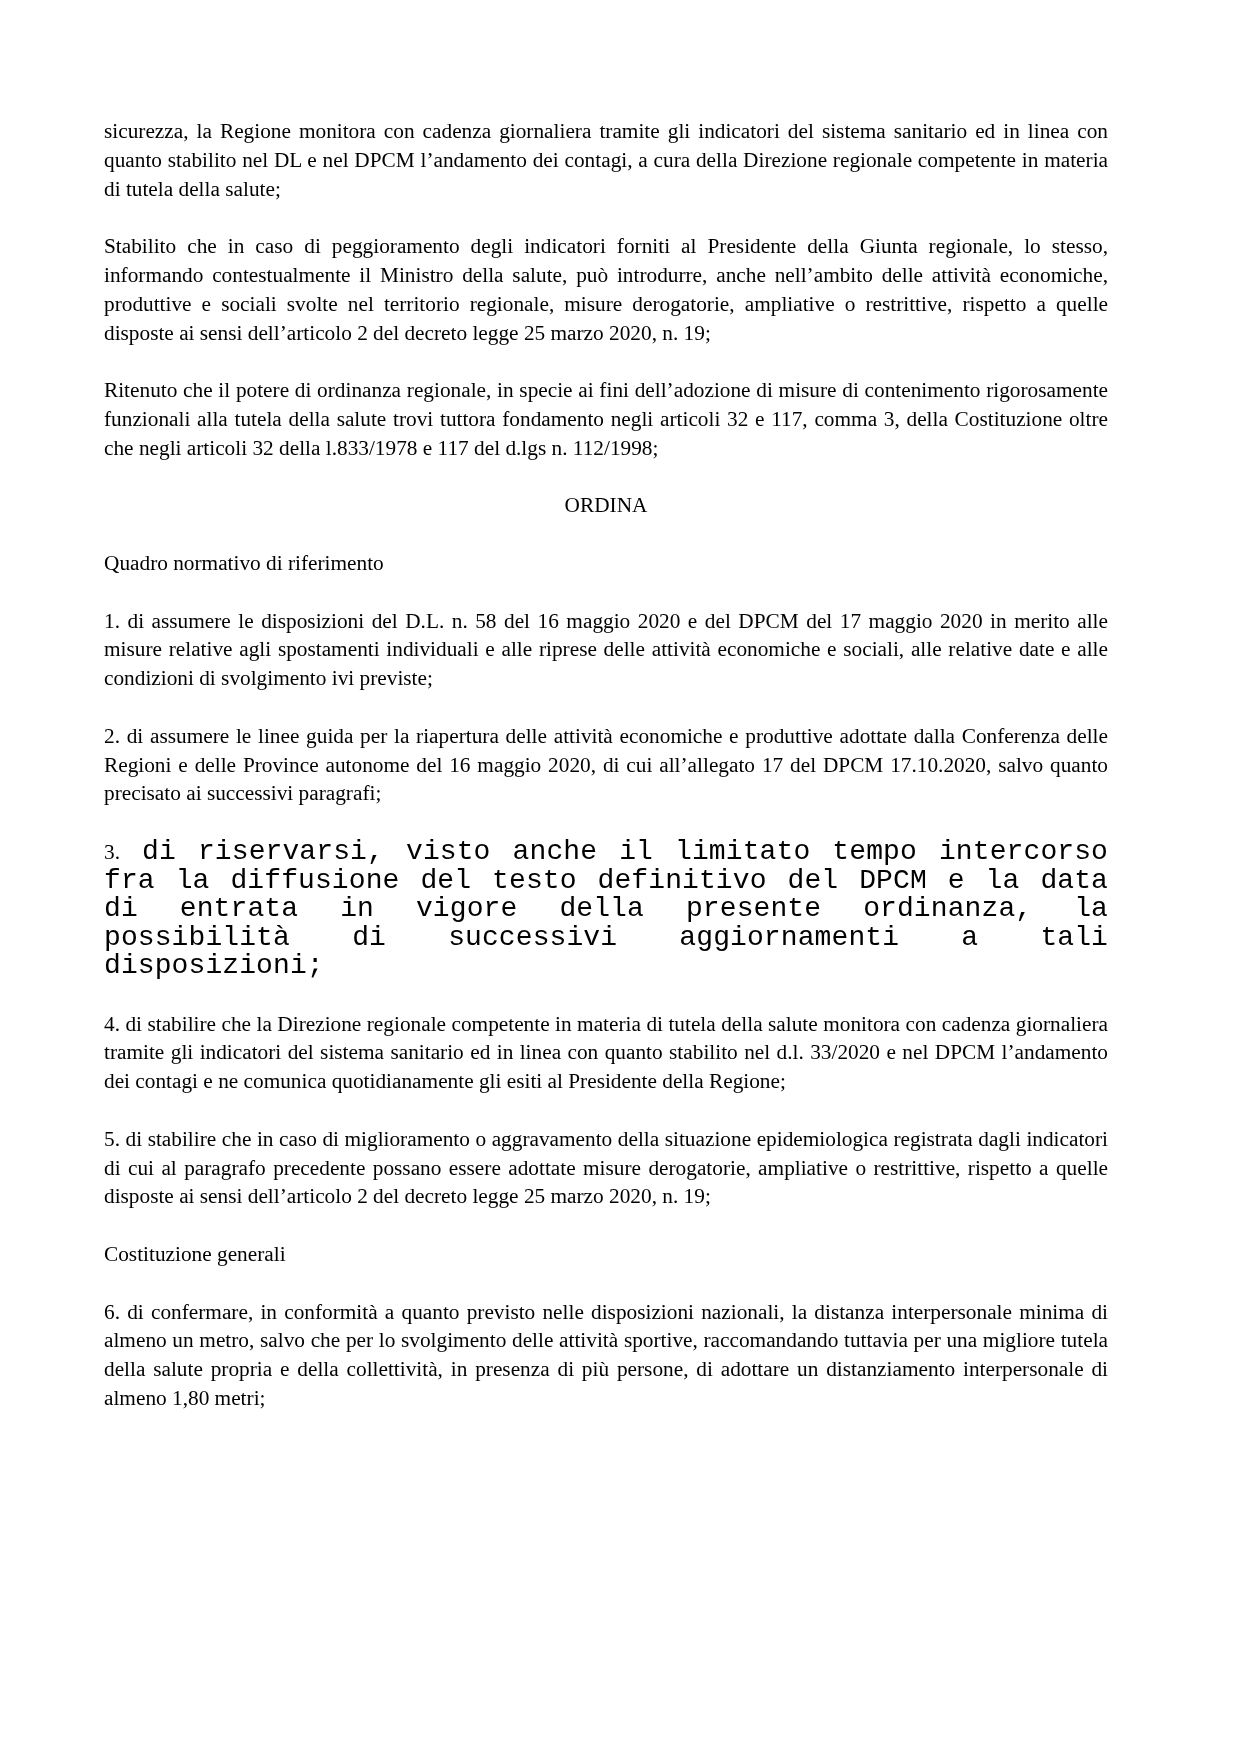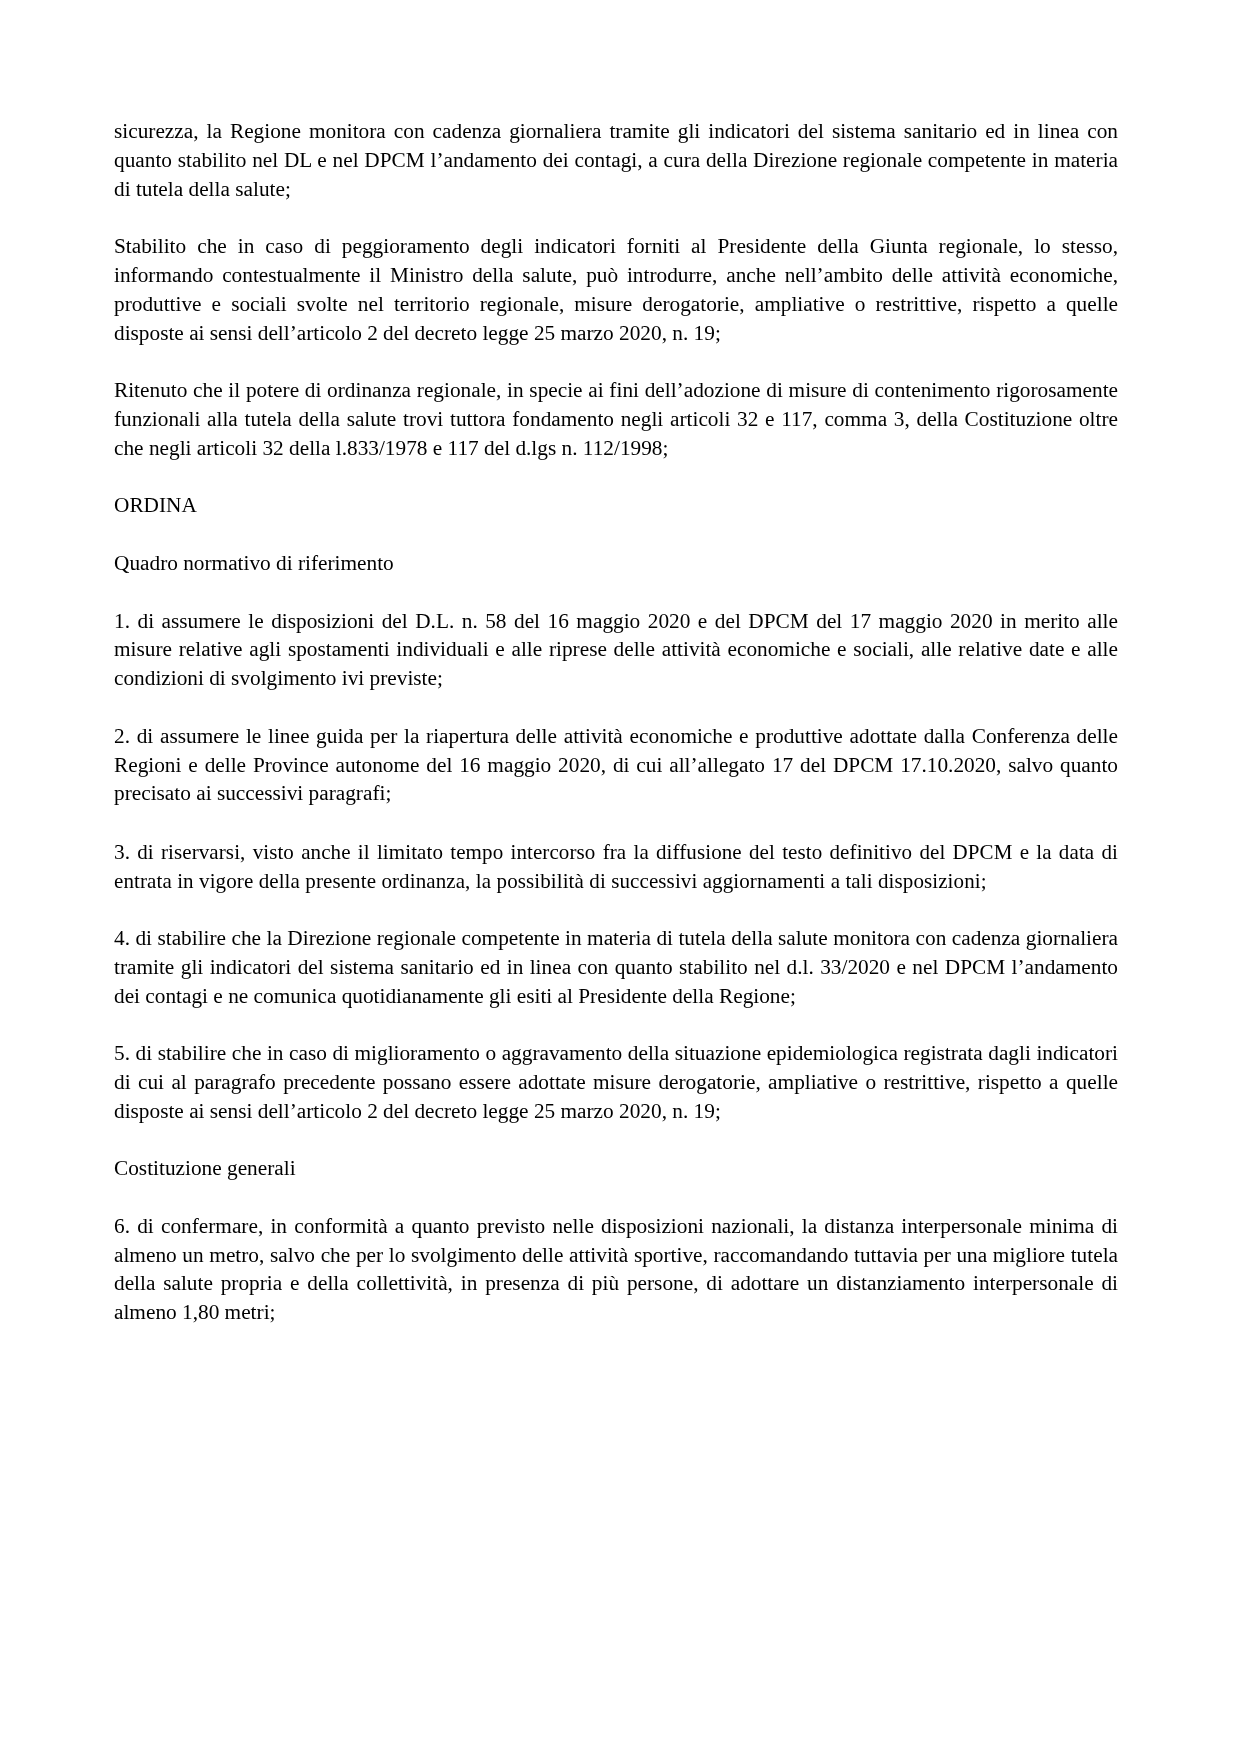--- a/index.html
+++ b/index.html
@@ -9,53 +9,54 @@
   }
   body {
     width: 1240px;
     height: 1755px;
     position: relative;
     overflow: hidden;
     color: #000000;
   }
   .page {
     position: absolute;
-    left: 114px;
+    left: 104px;
     top: 117px;
     width: 1004px;
     font-family: "Liberation Serif", "DejaVu Serif", serif;
     font-size: 21.3px;
     line-height: 28.8px;
   }
   .p {
     margin: 0 0 28.8px 0;
     text-align: justify;
     text-align-last: left;
   }
   .center {
+    text-align: center;
     margin: 0 0 28.8px 0;
   }
   .heading {
     font-weight: normal;
     margin: 0 0 28.8px 0;
   }
   .sans-item {
     margin: 0 0 28.8px 0;
     text-align: justify;
     text-align-last: left;
     line-height: 28.6px;
     padding-top: 1px;
   }
   .sans-item .num {
     font-family: "Liberation Serif", "DejaVu Serif", serif;
     font-size: 21.3px;
   }
   .sans-item .body {
-    font-family: Liberation Serif, serif;
-    font-size: 21px;
+    font-family: Liberation Mono, monospace;
+    font-size: 28px;
     letter-spacing: 0.1px;
   }
 </style>
 </head>
 <body>
 
 <div class="page">
 
   <p class="p">sicurezza, la Regione monitora con cadenza giornaliera tramite gli indicatori del sistema sanitario ed in linea con quanto stabilito nel DL e nel DPCM l’andamento dei contagi, a cura della Direzione regionale competente in materia di tutela della salute;</p>
 

